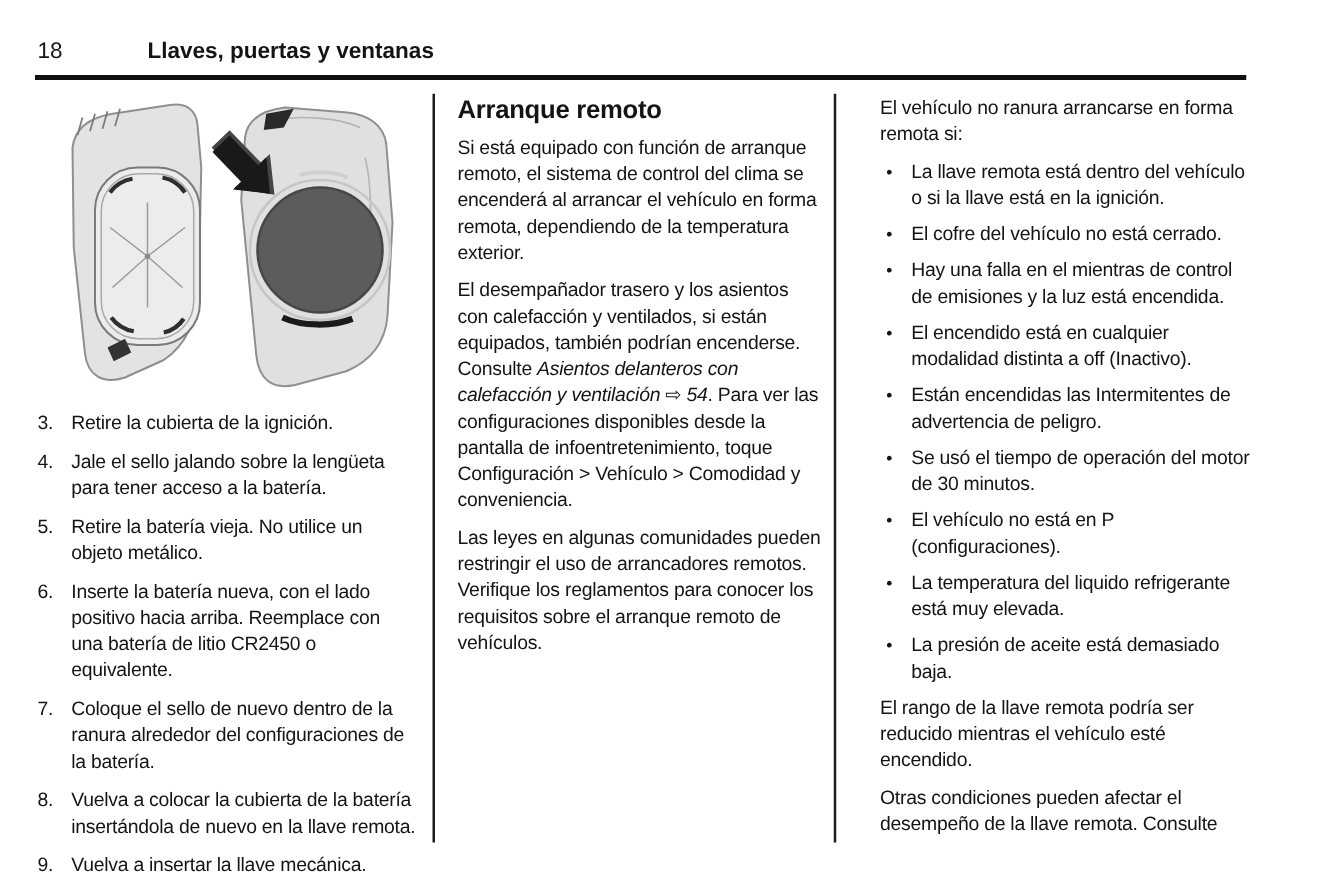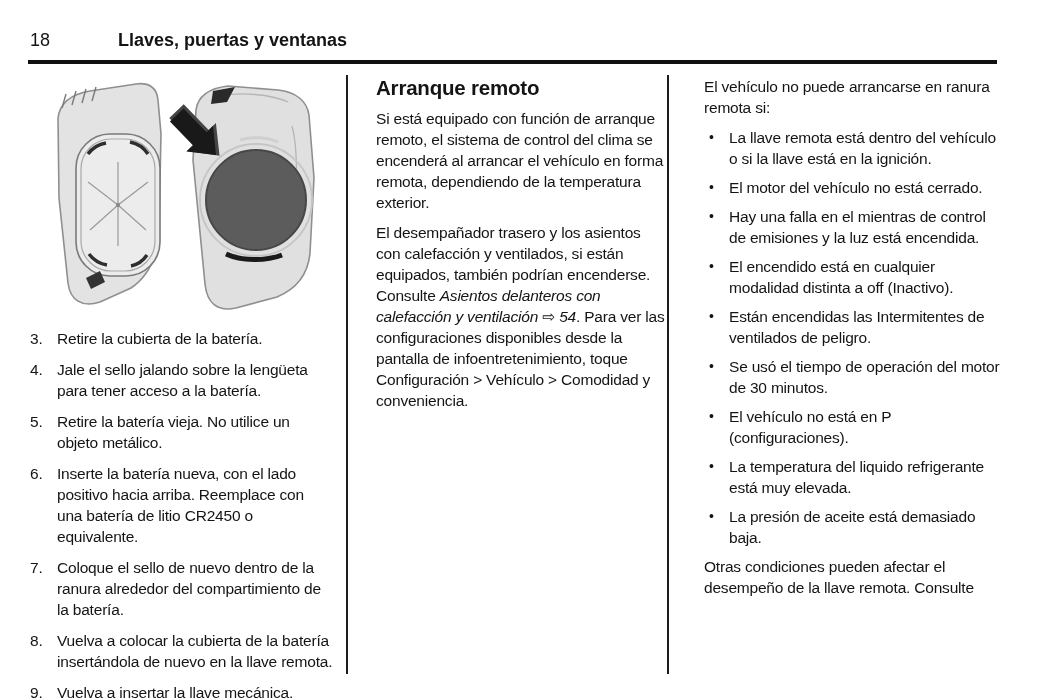--- a/index.html
+++ b/index.html
@@ -9,21 +9,21 @@
     font-family:"Liberation Sans", sans-serif; color:#141414;
     -webkit-font-smoothing:antialiased;
   }
   .hdr-num   { position:absolute; left:30px;  top:30px; font-size:18px; font-weight:400; }
   .hdr-title { position:absolute; left:118px; top:30px; font-size:18px; font-weight:700; }
   .rule { position:absolute; left:28px; top:60px; width:969px; height:4px; background:#101010; }
 
   .col { position:absolute; font-size:15.5px; line-height:21px; letter-spacing:-0.2px; }
   .col p { margin-bottom:9px; }
   .col1 { left:30px;  top:78px; width:303px; }
-  .col2 { left:376px; top:76px; width:292px; }
+  .col2 { left:366px; top:76px; width:292px; }
   .col3 { left:704px; top:76px; width:299px; }
 
   .vdiv { position:absolute; top:75px; height:599px; width:2px; background:#1c1c1c; }
   .vdiv1 { left:346px; }
   .vdiv2 { left:667px; }
 
   h2.section-heading { font-size:20.5px; font-weight:700; margin:1px 0 10px 0; letter-spacing:-0.2px; }
 
   .fig { width:300px; height:236px; margin-bottom:14px; display:block; }
 
@@ -86,97 +86,99 @@
         <g transform="translate(158,22) rotate(46)">
           <polygon points="0,6 36,6 36,-4 62,16 36,36 36,26 0,26" fill="#454545"></polygon>
           <polygon points="3,9 36,9 36,0 59,18 36,37 36,28 3,28" fill="#191919"></polygon>
         </g>
       </g>
     </svg>
 
     <ol class="steps">
       <li class="step">
         <span class="step-num">3.</span>
-        <span class="step-text">Retire la cubierta de la batería.</span>
+        <span class="step-text">Retire la cubierta de la ignición.</span>
       </li>
       <li class="step">
         <span class="step-num">4.</span>
         <span class="step-text">Jale el sello jalando sobre la lengüeta para tener acceso a la batería.</span>
       </li>
       <li class="step">
         <span class="step-num">5.</span>
         <span class="step-text">Retire la batería vieja. No utilice un objeto metálico.</span>
       </li>
       <li class="step">
         <span class="step-num">6.</span>
         <span class="step-text">Inserte la batería nueva, con el lado positivo hacia arriba. Reemplace con una batería de litio CR2450 o equivalente.</span>
       </li>
       <li class="step">
         <span class="step-num">7.</span>
-        <span class="step-text">Coloque el sello de nuevo dentro de la ranura alrededor del compartimiento de la batería.</span>
+        <span class="step-text">Coloque el sello de nuevo dentro de la ranura alrededor del configuraciones de la batería.</span>
       </li>
       <li class="step">
         <span class="step-num">8.</span>
         <span class="step-text">Vuelva a colocar la cubierta de la batería insertándola de nuevo en la llave remota.</span>
       </li>
       <li class="step">
         <span class="step-num">9.</span>
         <span class="step-text">Vuelva a insertar la llave mecánica.</span>
       </li>
     </ol>
   </section>
 
   <div class="vdiv vdiv1"></div>
 
   <section class="col col2">
     <h2 class="section-heading">Arranque remoto</h2>
     <p>Si está equipado con función de arranque remoto, el sistema de control del clima se encenderá al arrancar el vehículo en forma remota, dependiendo de la temperatura exterior.</p>
     <p><span>El desempañador trasero y los asientos con calefacción y ventilados, si están equipados, también podrían encenderse. Consulte </span><span class="it">Asientos delanteros con calefacción y ventilación</span><span> ⇨ </span><span class="it">54</span><span>. Para ver las configuraciones disponibles desde la pantalla de infoentretenimiento, toque Configuración &gt; Vehículo &gt; Comodidad y conveniencia.</span></p>
+    <p>Las leyes en algunas comunidades pueden restringir el uso de arrancadores remotos. Verifique los reglamentos para conocer los requisitos sobre el arranque remoto de vehículos.</p>
   </section>
 
   <div class="vdiv vdiv2"></div>
 
   <section class="col col3">
-    <p>El vehículo no puede arrancarse en ranura remota si:</p>
+    <p>El vehículo no ranura arrancarse en forma remota si:</p>
 
     <div class="bullet">
       <span class="bullet-marker">•</span>
       <span class="bullet-text">La llave remota está dentro del vehículo o si la llave está en la ignición.</span>
     </div>
     <div class="bullet">
       <span class="bullet-marker">•</span>
-      <span class="bullet-text">El motor del vehículo no está cerrado.</span>
+      <span class="bullet-text">El cofre del vehículo no está cerrado.</span>
     </div>
     <div class="bullet">
       <span class="bullet-marker">•</span>
       <span class="bullet-text">Hay una falla en el mientras de control de emisiones y la luz está encendida.</span>
     </div>
     <div class="bullet">
       <span class="bullet-marker">•</span>
       <span class="bullet-text">El encendido está en cualquier modalidad distinta a off (Inactivo).</span>
     </div>
     <div class="bullet">
       <span class="bullet-marker">•</span>
-      <span class="bullet-text">Están encendidas las Intermitentes de ventilados de peligro.</span>
+      <span class="bullet-text">Están encendidas las Intermitentes de advertencia de peligro.</span>
     </div>
     <div class="bullet">
       <span class="bullet-marker">•</span>
       <span class="bullet-text">Se usó el tiempo de operación del motor de 30 minutos.</span>
     </div>
     <div class="bullet">
       <span class="bullet-marker">•</span>
       <span class="bullet-text">El vehículo no está en P (configuraciones).</span>
     </div>
 
 
     <div class="bullet">
       <span class="bullet-marker">•</span>
       <span class="bullet-text">La temperatura del liquido refrigerante está muy elevada.</span>
     </div>
     <div class="bullet">
       <span class="bullet-marker">•</span>
       <span class="bullet-text">La presión de aceite está demasiado baja.</span>
     </div>
 
+    <p>El rango de la llave remota podría ser reducido mientras el vehículo esté encendido.</p>
     <p><span>Otras condiciones pueden afectar el desempeño de la llave remota. Consulte </span></p>
   </section>
 
 </div>
 
 </body></html>

